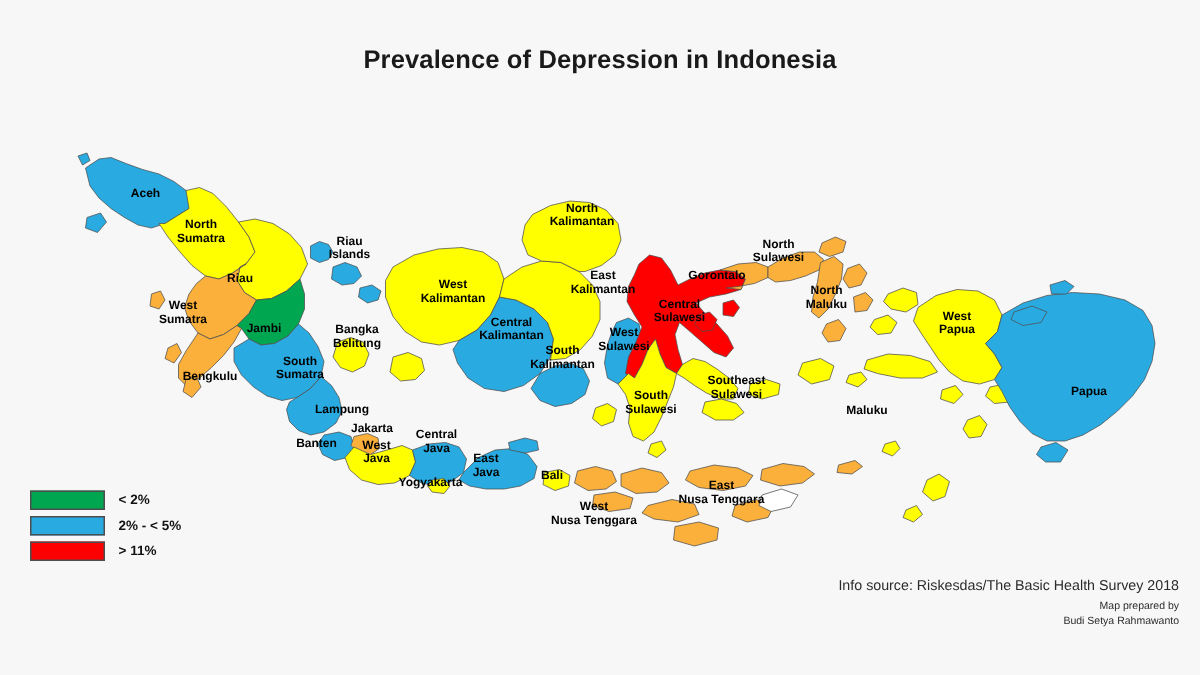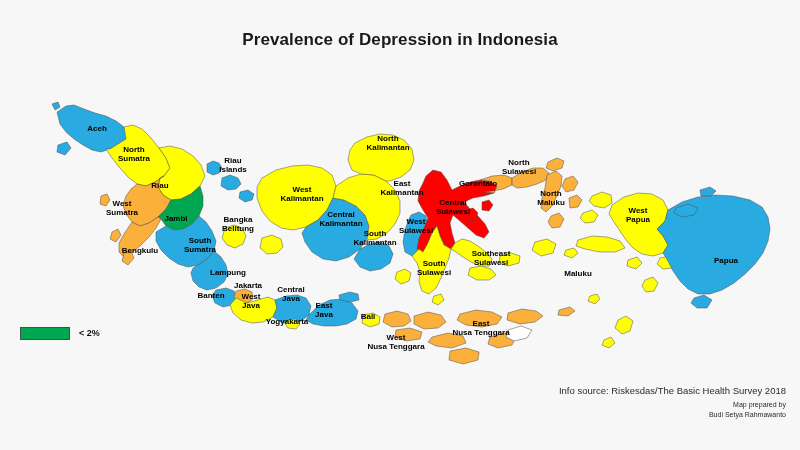--- a/index.html
+++ b/index.html
@@ -210,19 +210,27 @@
   <text class="map-label" x="638" y="213">West</text>
   <text class="map-label" x="638" y="222">Papua</text>
   <text class="map-label" x="726" y="263">Papua</text>
 </svg>
 
 <div id="legend">
   <div class="legend-row">
     <span class="legend-swatch" style="background: rgb(0, 166, 80);"></span>
     <span class="legend-label">&lt; 2%</span>
   </div>
+  <div class="legend-row">
+    <span class="legend-swatch" style="background: rgb(41, 171, 226);"></span>
+    <span class="legend-label">2% - &lt; 5%</span>
+  </div>
+  <div class="legend-row">
+    <span class="legend-swatch" style="background: rgb(255, 0, 0);"></span>
+    <span class="legend-label">&gt; 11%</span>
+  </div>
 </div>
 
 <div id="info-source">Info source: Riskesdas/The Basic Health Survey 2018</div>
 <div id="credit">
   <div>Map prepared by</div>
   <div>Budi Setya Rahmawanto</div>
 </div>
 
 </body></html>

